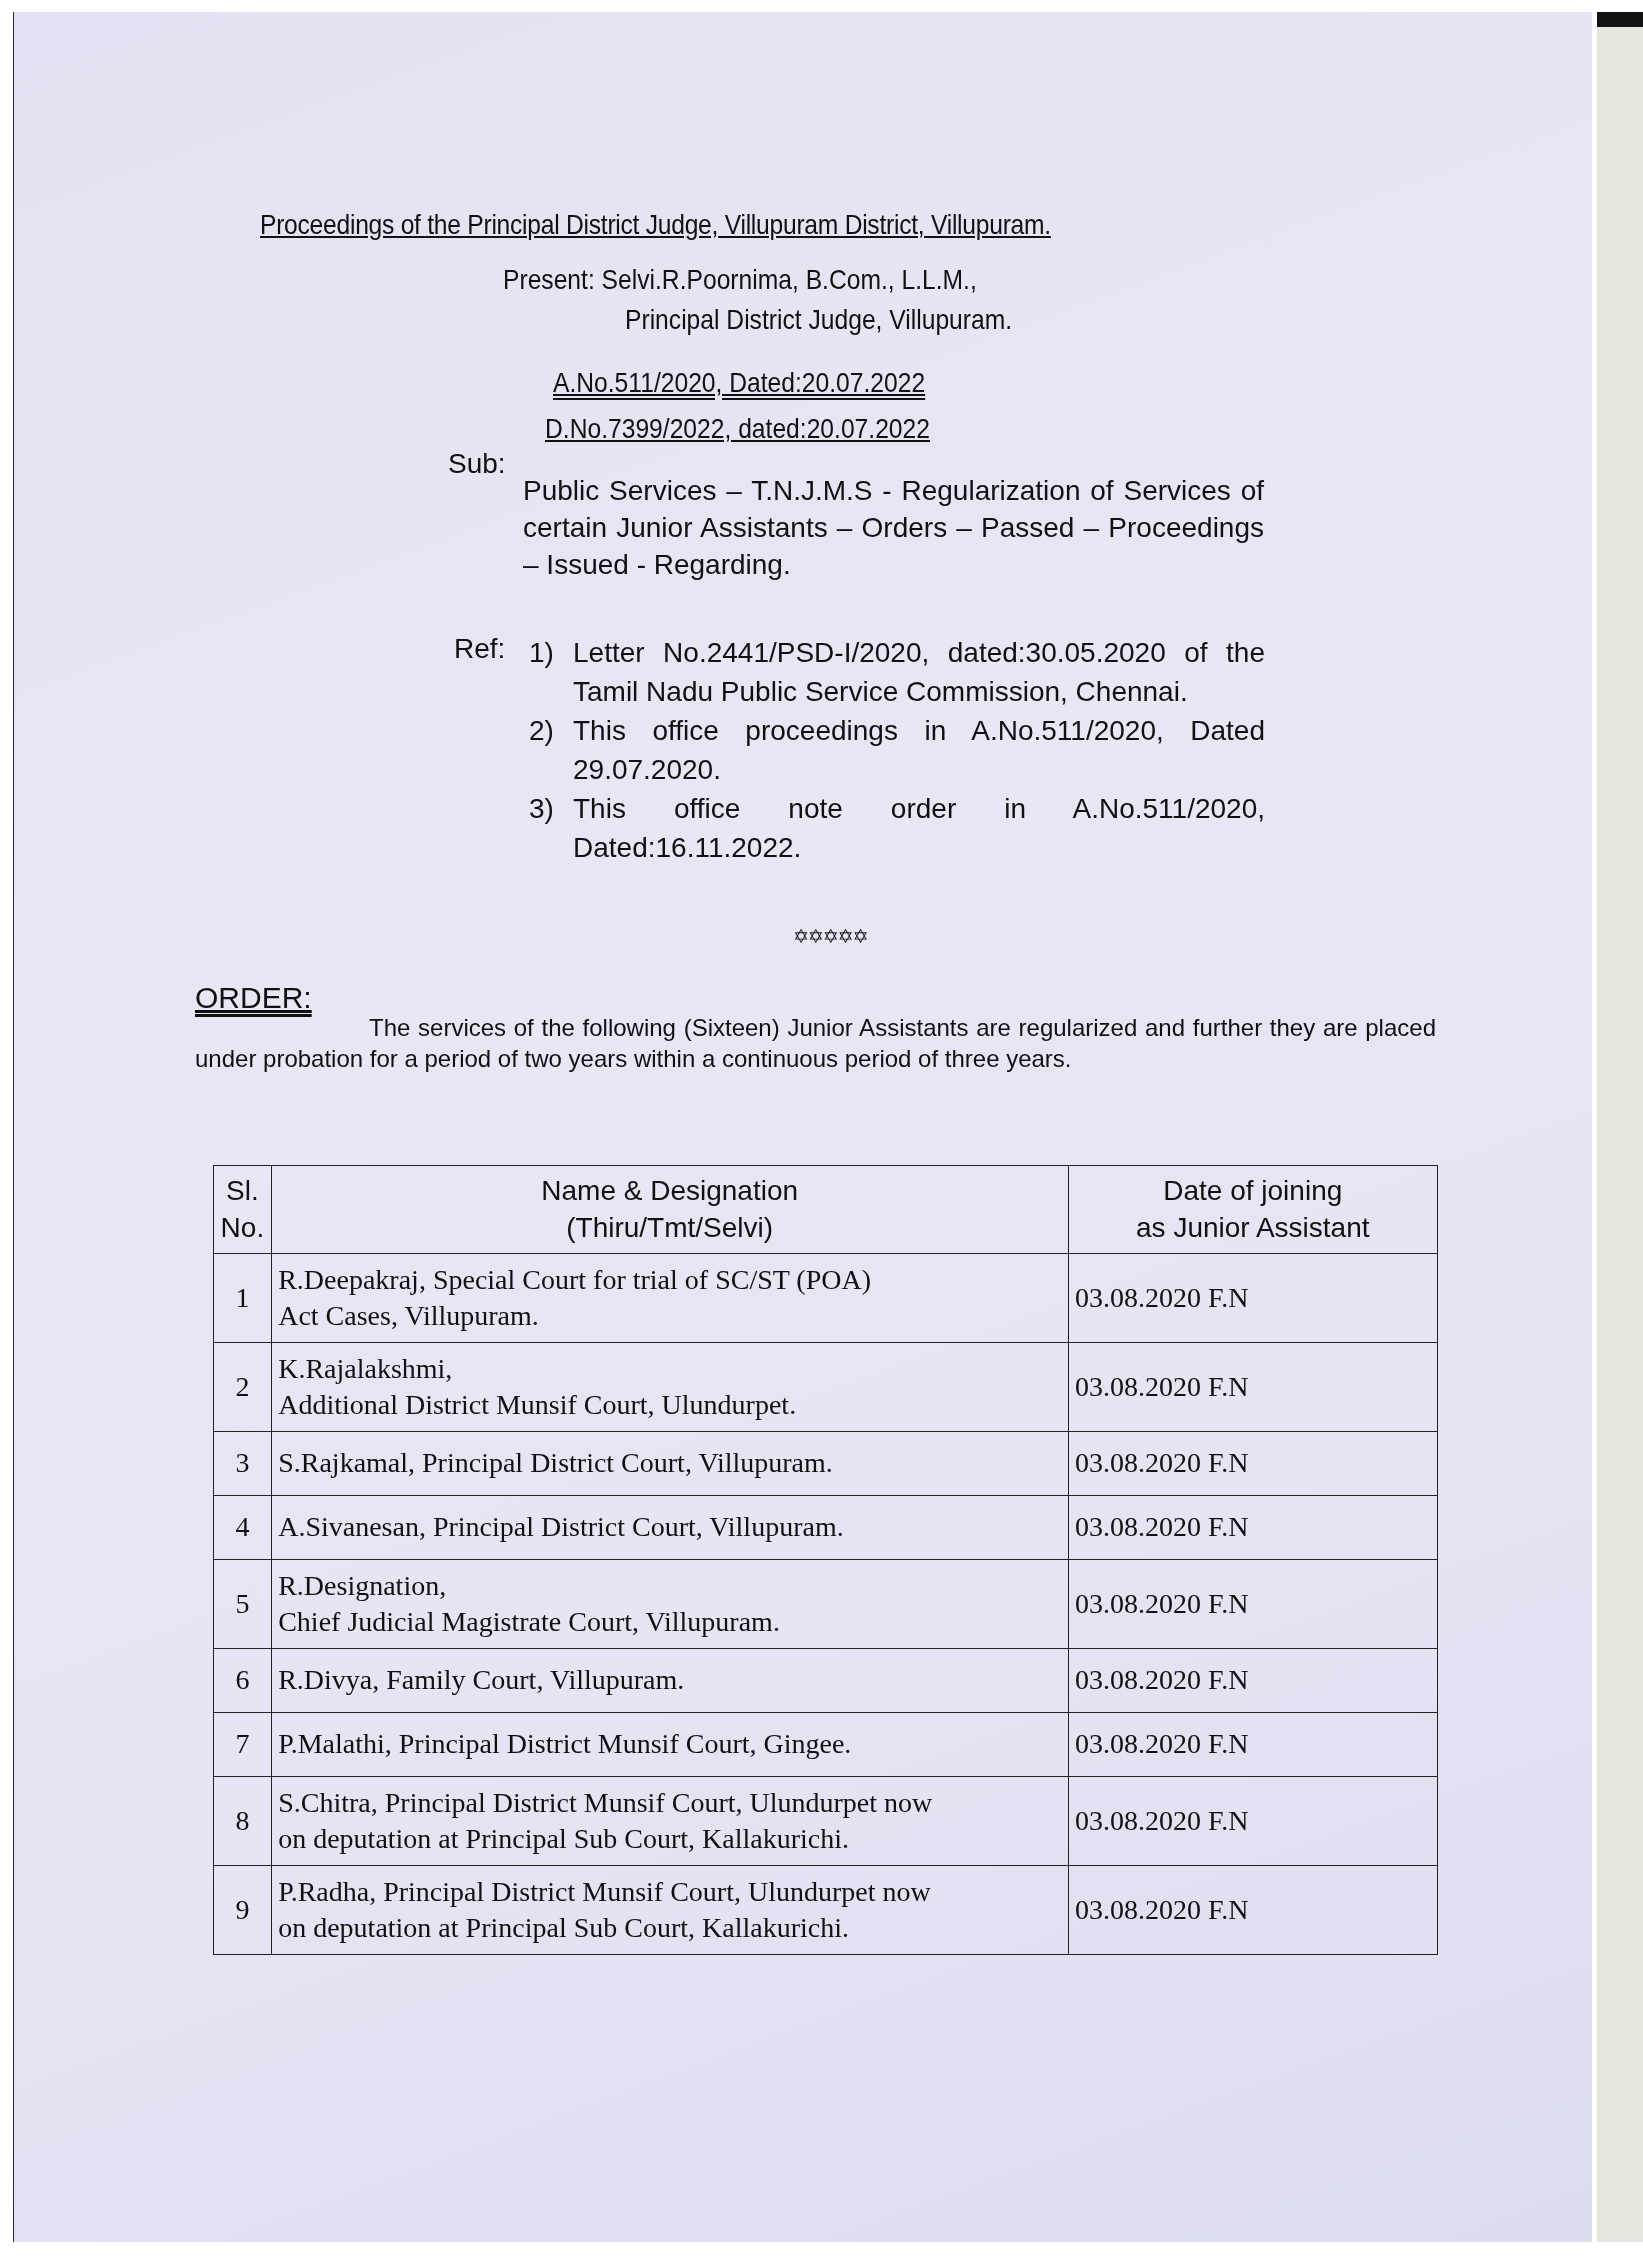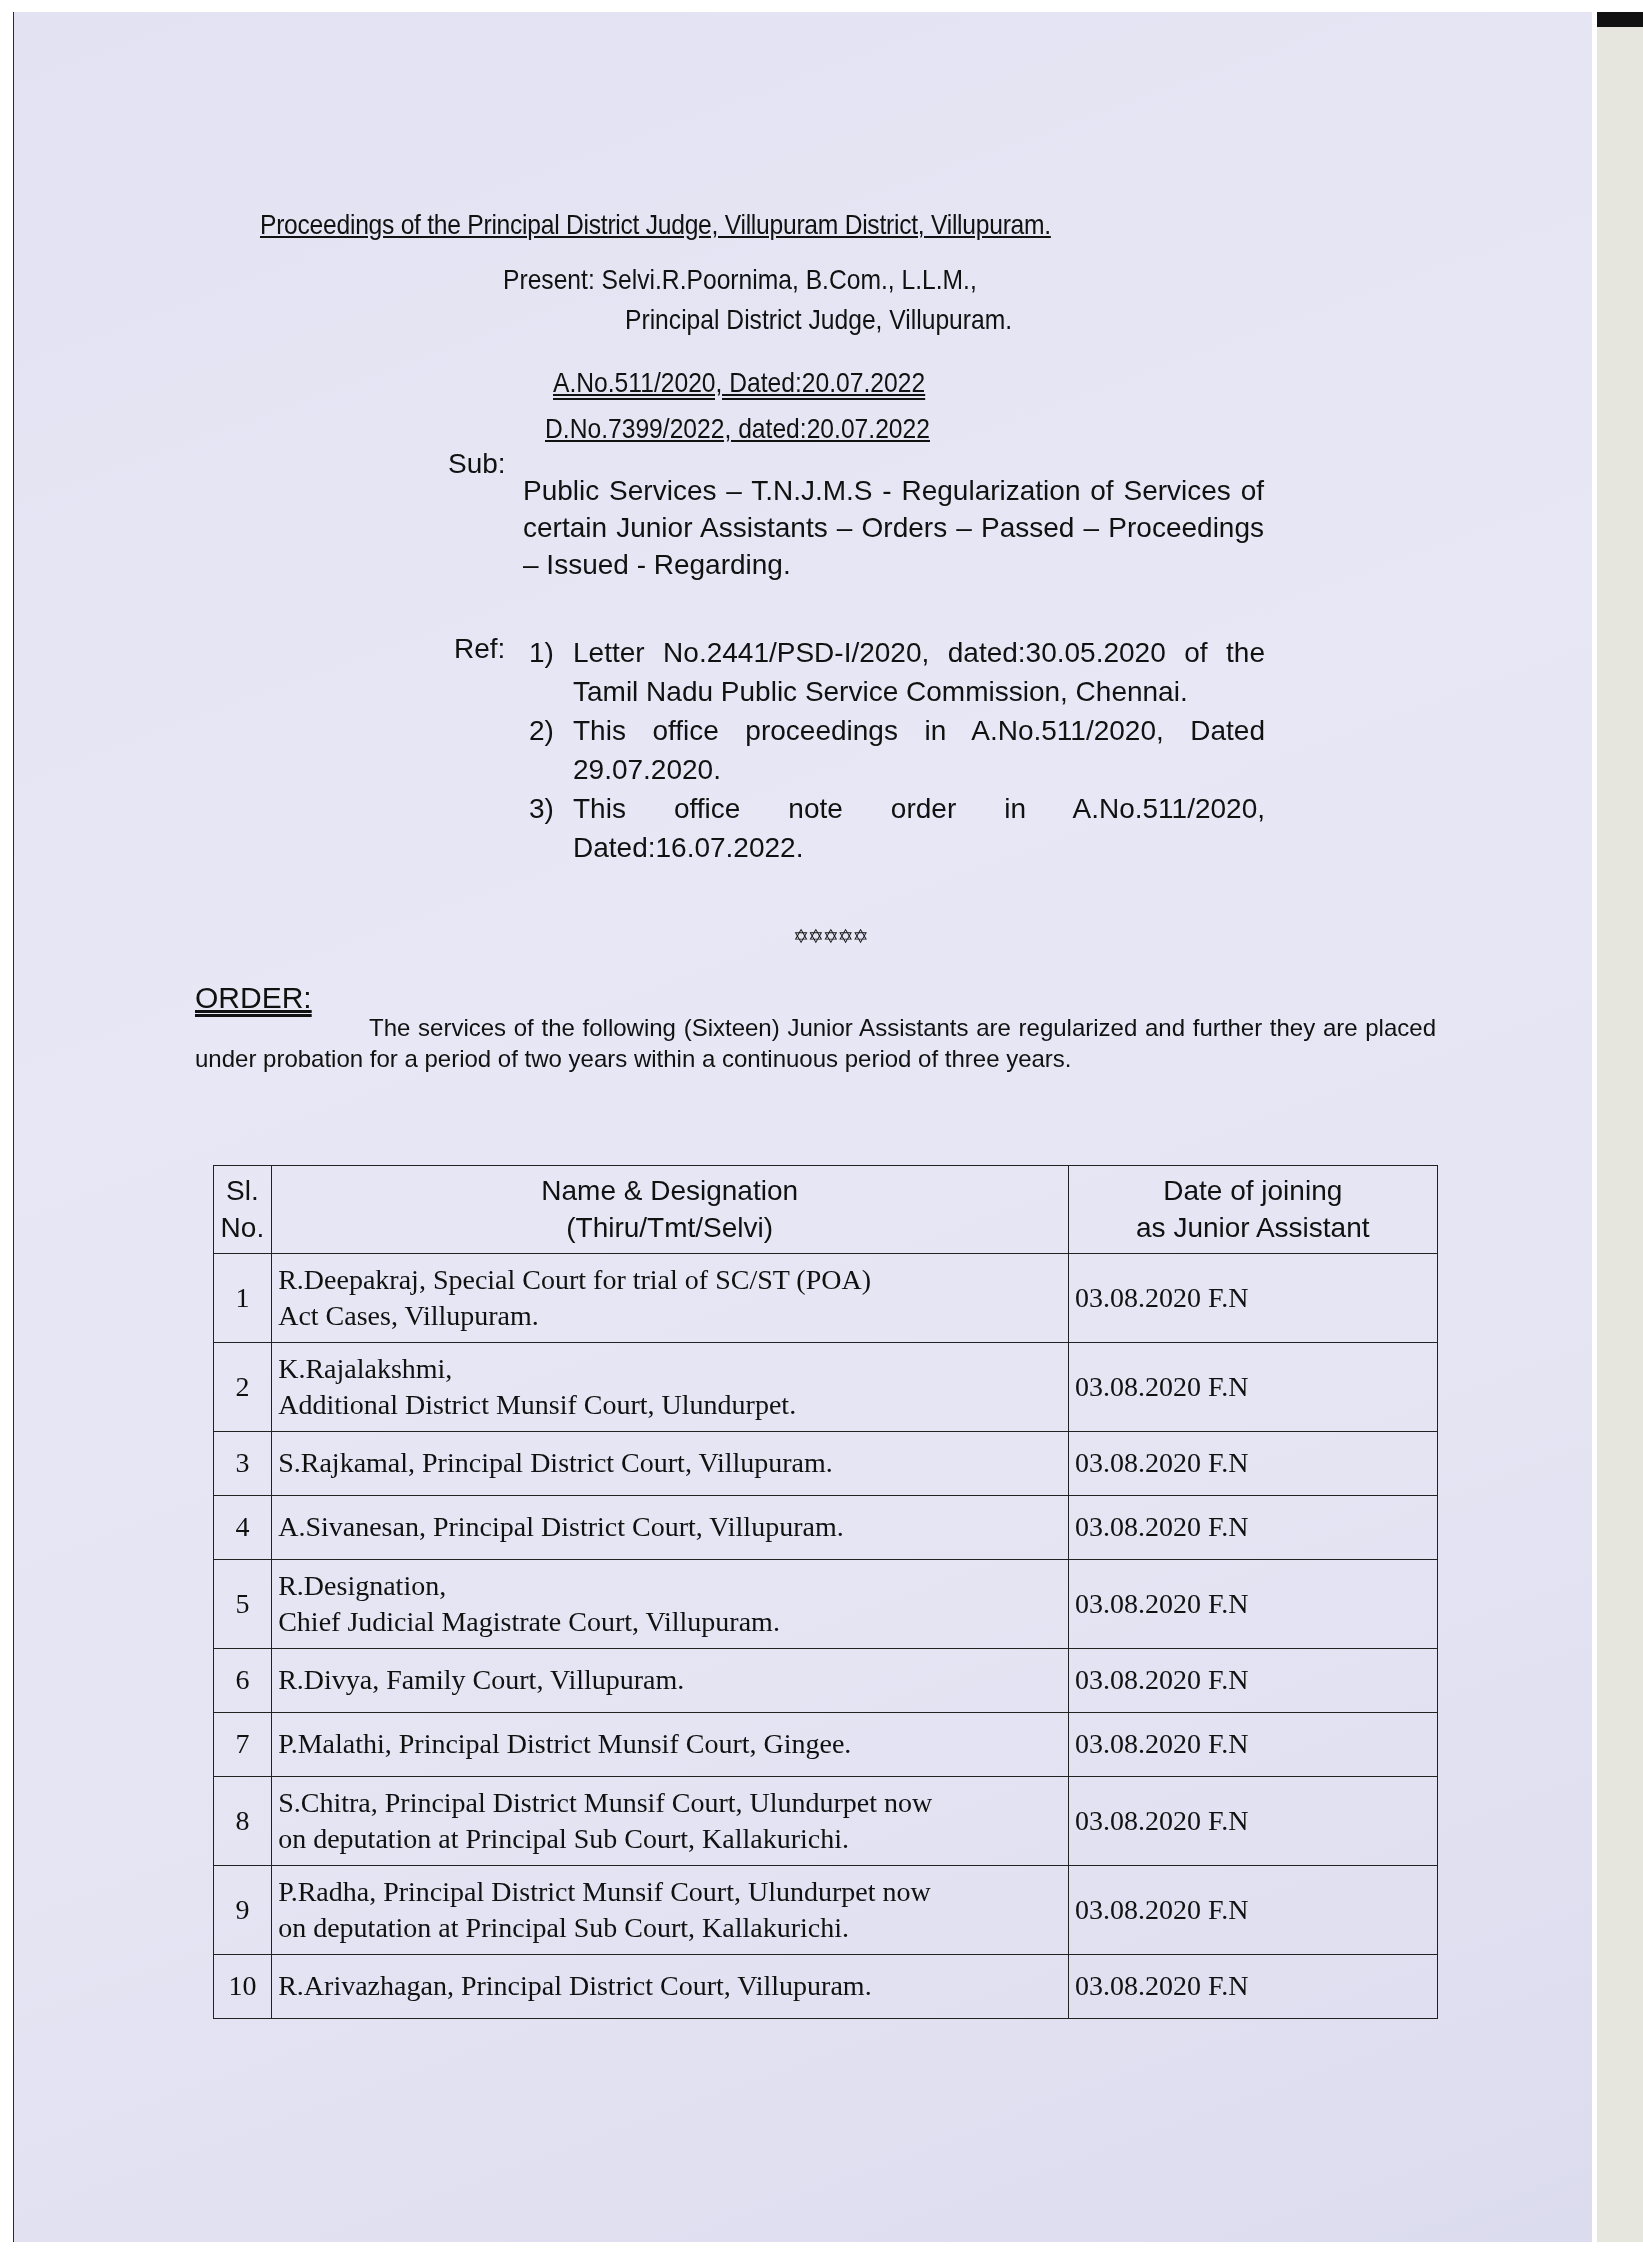--- a/index.html
+++ b/index.html
@@ -99,21 +99,21 @@
   <div class="ref-item">
     <span class="ref-num">1)</span>
     <span class="ref-body">Letter No.2441/PSD-I/2020, dated:30.05.2020 of the Tamil Nadu Public Service Commission, Chennai.</span>
   </div>
   <div class="ref-item">
     <span class="ref-num">2)</span>
     <span class="ref-body">This office proceedings in A.No.511/2020, Dated 29.07.2020.</span>
   </div>
   <div class="ref-item">
     <span class="ref-num">3)</span>
-    <span class="ref-body">This office note order in A.No.511/2020, Dated:16.07.2022.</span>
+    <span class="ref-body">This office note order in A.No.511/2020, Dated:16.11.2022.</span>
   </div>
 </div>
 
 <div class="abs stars">✡✡✡✡✡</div>
 
 <div class="abs doc-text order-label">ORDER:</div>
 <div class="abs doc-text order-para">The services of the following (Sixteen) Junior Assistants are regularized and further they are placed under probation for a period of two years within a continuous period of three years.</div>
 
 <table class="staff">
   <thead>
@@ -183,20 +183,15 @@
       <td class="c-date">03.08.2020 F.N</td>
     </tr>
     <tr class="row-2line">
       <td class="c-no">9</td>
       <td class="c-name">
         <div>P.Radha, Principal District Munsif Court, Ulundurpet now</div>
         <div>on deputation at Principal Sub Court, Kallakurichi.</div>
       </td>
       <td class="c-date">03.08.2020 F.N</td>
     </tr>
-    <tr class="row-1line">
-      <td class="c-no">10</td>
-      <td class="c-name">R.Arivazhagan, Principal District Court, Villupuram.</td>
-      <td class="c-date">03.08.2020 F.N</td>
-    </tr>
   </tbody>
 </table>
 
 
 </body></html>

